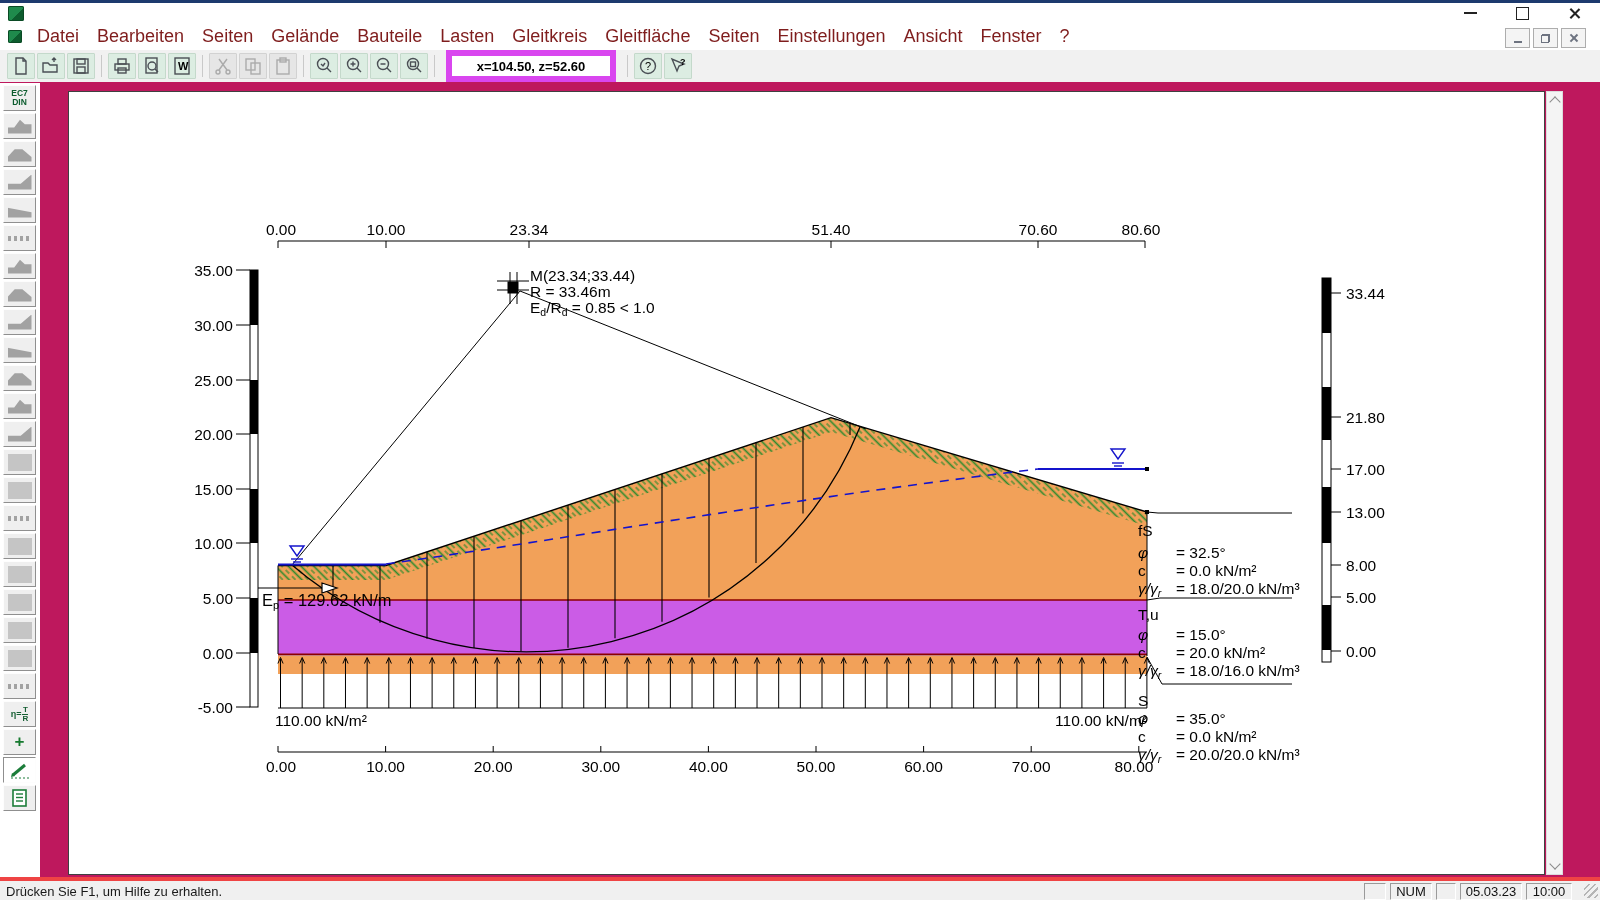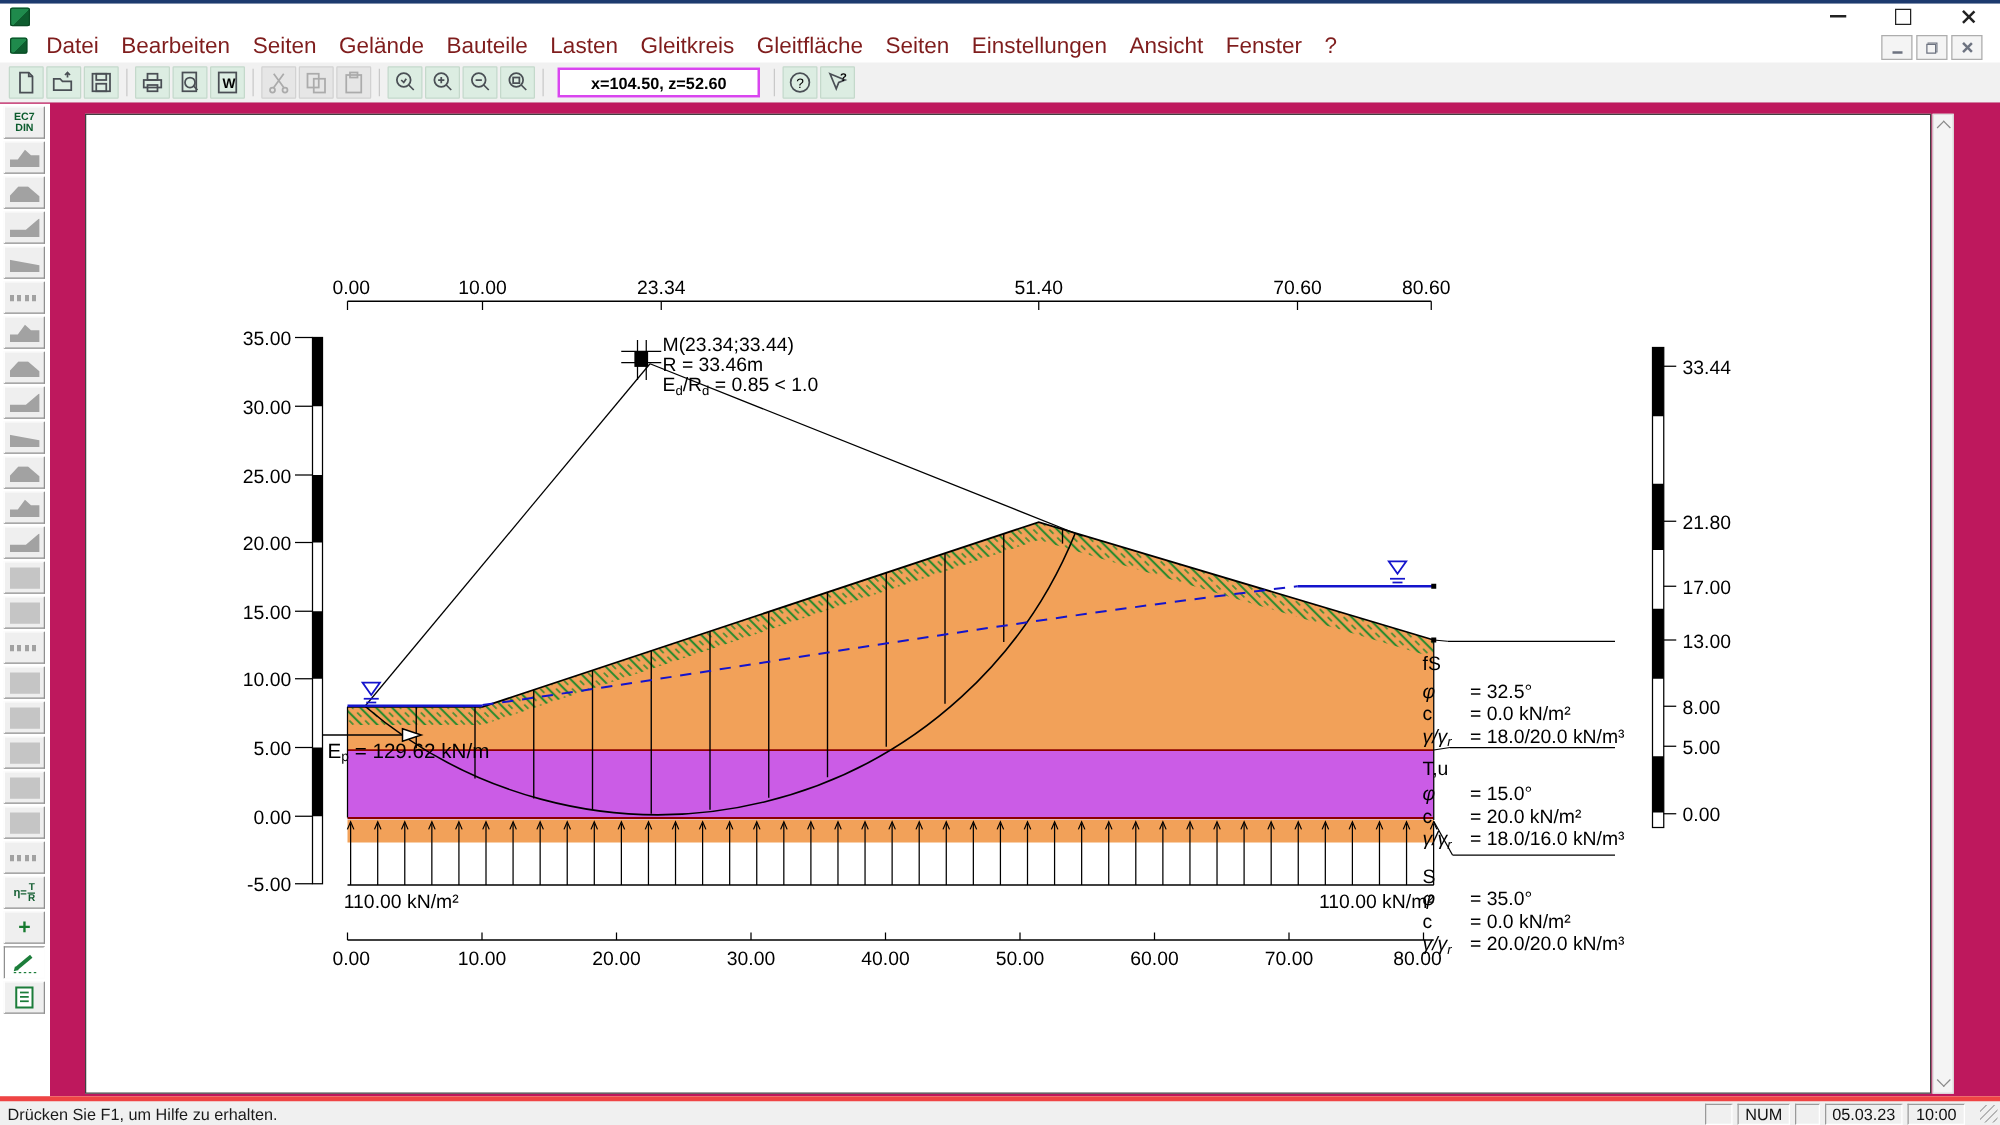--- a/index.html
+++ b/index.html
@@ -27,21 +27,21 @@
   .g-rest::before{content:"";position:absolute;right:0;top:0;width:6px;height:6px;border:1.4px solid #6d7380;}
   .g-rest::after{content:"";position:absolute;left:0;bottom:0;width:6px;height:6px;border:1.4px solid #6d7380;background:#f4f4f4;}
   .g-x2{position:relative;width:10px;height:10px;}
   .g-x2::before,.g-x2::after{content:"";position:absolute;left:4.5px;top:0;width:1.8px;height:10px;background:#6d7380;}
   .g-x2::before{transform:rotate(45deg);} .g-x2::after{transform:rotate(-45deg);}
   
   #toolbar{position:absolute;left:0;top:50px;width:1600px;height:32px;background:#f1f1f1;border-bottom:1px solid #d8d8d8;display:flex;align-items:center;}
   .tbtn{width:26px;height:24px;margin:0 1px;background:#dcede2;border:1px solid #c4d9cb;border-radius:1px;display:flex;align-items:center;justify-content:center;flex:none;}
   .tbtn.gray{background:#e6e6e6;border-color:#d2d2d2;}
   .tsep{width:1px;height:22px;background:#c9c9c9;margin:0 5px;flex:none;}
-  #coordbox{width:158px;height:20px;background:#fff;border:2px solid #d946ef;display:flex;align-items:center;justify-content:center;font-size:13px;font-weight:bold;color:#000;margin:0 6px;flex:none;}
+  #coordbox{width:158px;height:20px;background:#fff;border:6px solid #d946ef;display:flex;align-items:center;justify-content:center;font-size:13px;font-weight:bold;color:#000;margin:0 6px;flex:none;}
   .ticon{stroke:#4a4f55;fill:none;stroke-width:1.4;}
   .ticon.dis{stroke:#ababab;}
   
   #main{position:absolute;left:0;top:82px;width:1600px;height:795px;background:#be185d;}
   #sidebar{position:absolute;left:0;top:1px;width:40px;height:794px;background:#fff;}
   .sb-btn{width:33px;height:26px;margin:2px 0 2px 3px;background:#efefef;border:1px solid;border-color:#fdfdfd #8f8f8f #8f8f8f #fdfdfd;display:flex;align-items:center;justify-content:center;box-sizing:border-box;}
   .sb-btn.pressed{background:#fff;border-color:#8f8f8f #fdfdfd #fdfdfd #8f8f8f;}
   .pic{width:24px;height:15px;background:#a2a2a2;}
   .pic.hill{clip-path:polygon(0 100%,0 60%,28% 60%,52% 8%,72% 38%,100% 38%,100% 100%);}
   .pic.dam{clip-path:polygon(0 100%,0 70%,30% 18%,62% 18%,100% 70%,100% 100%);}

